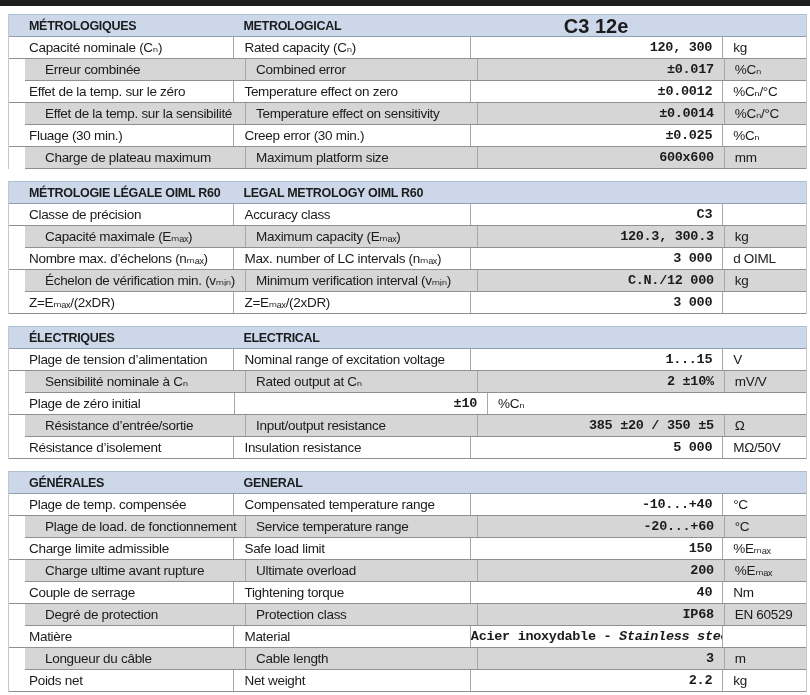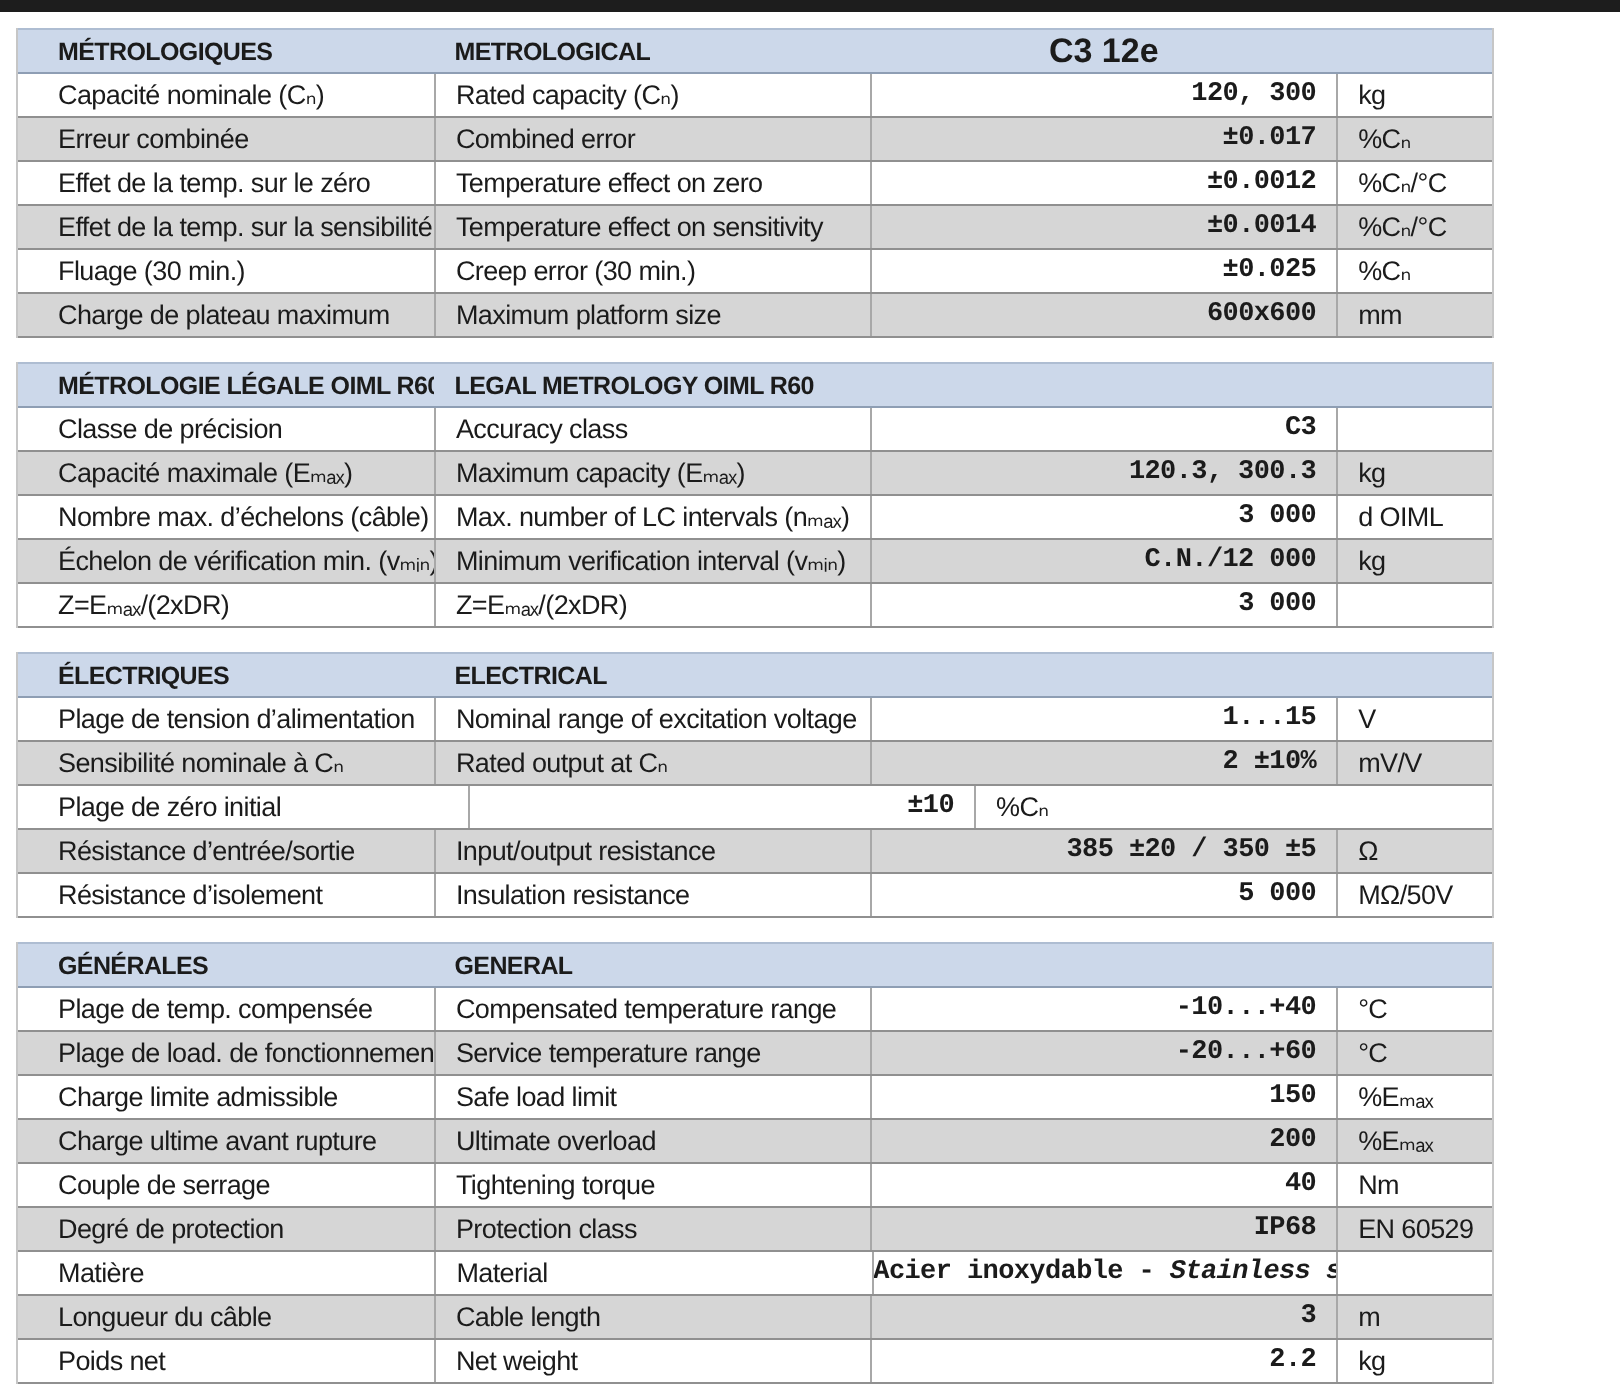--- a/index.html
+++ b/index.html
@@ -3,45 +3,45 @@
 <meta charset="utf-8">
 <style>
   html,body{margin:0;padding:0;}
   body{
     width:810px;height:695px;background:#ffffff;
     font-family:"Liberation Sans","DejaVu Sans",sans-serif;
     color:#1b1b1b;letter-spacing:-0.3px;
     -webkit-font-smoothing:antialiased;
   }
   .top-bar{height:6px;background:#1d1d1d;width:810px;}
-  .spec-table{margin:8px 0 0 8px;width:739px;}
+  .spec-table{margin:8px 0 0 8px;width:799px;}
   .section{margin-bottom:12px;border-left:1px solid #c6c6c6;border-right:1px solid #c6c6c6;}
   .sec-header{
     display:flex;height:23px;line-height:22px;background:#ccd8ea;
     border-top:1px solid #aebdd2;border-bottom:1px solid #8e9eb4;
     box-sizing:border-box;font-weight:bold;font-size:12.5px;
   }
   .row{
     display:flex;height:22px;line-height:21px;background:#ffffff;
     border-bottom:1px solid #909090;box-sizing:border-box;font-size:13.5px;
   }
-  .row.alt{background:#d6d6d6;}
+  .row.alt{background:#d6d6d6;margin-left:16px;}
   .c1,.c2,.c3,.c4{box-sizing:border-box;white-space:nowrap;overflow:hidden;}
   .c1{width:225px;padding-left:20px;}
   .c2{width:237px;padding-left:10px;}
   .c3{width:253px;padding-right:10px;text-align:right;}
   .c4{width:84px;padding-left:10px;}
   .row .c2,.row .c3,.row .c4{border-left:1px solid #a8a8a8;}
   .en{}
   .val{font-weight:bold;font-size:13.5px;font-family:Liberation Mono, monospace;}
   .val.center{text-align:right;padding-right:0;}
   .val .it{font-style:italic;}
   .sec-header .c1{padding-left:20px;}
   .sec-header .c3{text-align:center;padding-right:0;}
-  .model{font-size:17px;font-weight:bold;letter-spacing:0;}
+  .model{font-size:20px;font-weight:bold;letter-spacing:0;}
 </style>
 </head>
 <body>
 
 <div class="top-bar"></div>
 
 <div class="spec-table" id="spec-table">
     <div class="section">
       <div class="sec-header">
         <span class="c1 hdr-fr">MÉTROLOGIQUES</span>
@@ -99,21 +99,21 @@
         <span class="c3 val">C3</span>
         <span class="c4 unit"></span>
       </div>
       <div class="row alt">
         <span class="c1">Capacité maximale (Eₘₐₓ)</span>
         <span class="c2 en">Maximum capacity (Eₘₐₓ)</span>
         <span class="c3 val">120.3, 300.3</span>
         <span class="c4 unit">kg</span>
       </div>
       <div class="row">
-        <span class="c1">Nombre max. d’échelons (câble)</span>
+        <span class="c1">Nombre max. d’échelons (nₘₐₓ)</span>
         <span class="c2 en">Max. number of LC intervals (nₘₐₓ)</span>
         <span class="c3 val">3 000</span>
         <span class="c4 unit">d OIML</span>
       </div>
       <div class="row alt">
         <span class="c1">Échelon de vérification min. (vₘᵢₙ)</span>
         <span class="c2 en">Minimum verification interval (vₘᵢₙ)</span>
         <span class="c3 val">C.N./12 000</span>
         <span class="c4 unit">kg</span>
       </div>

